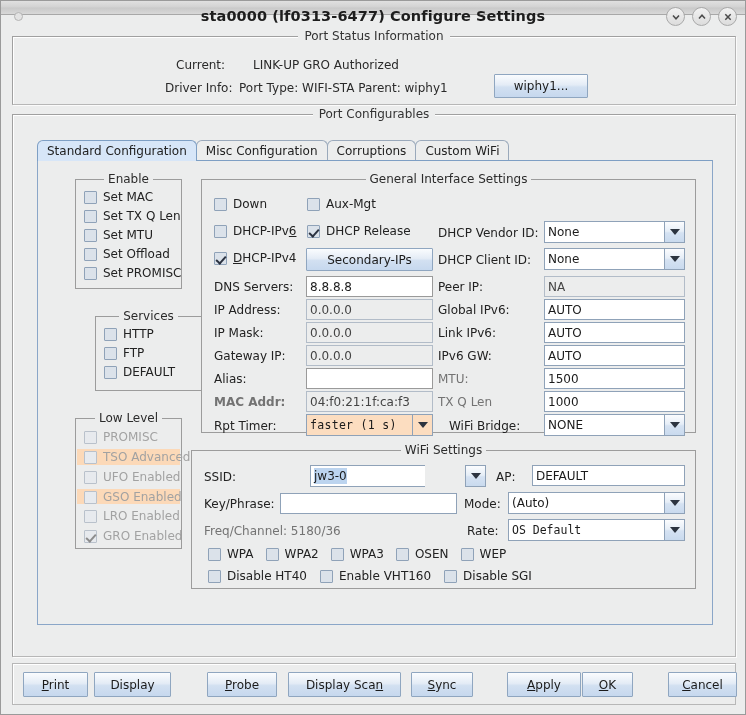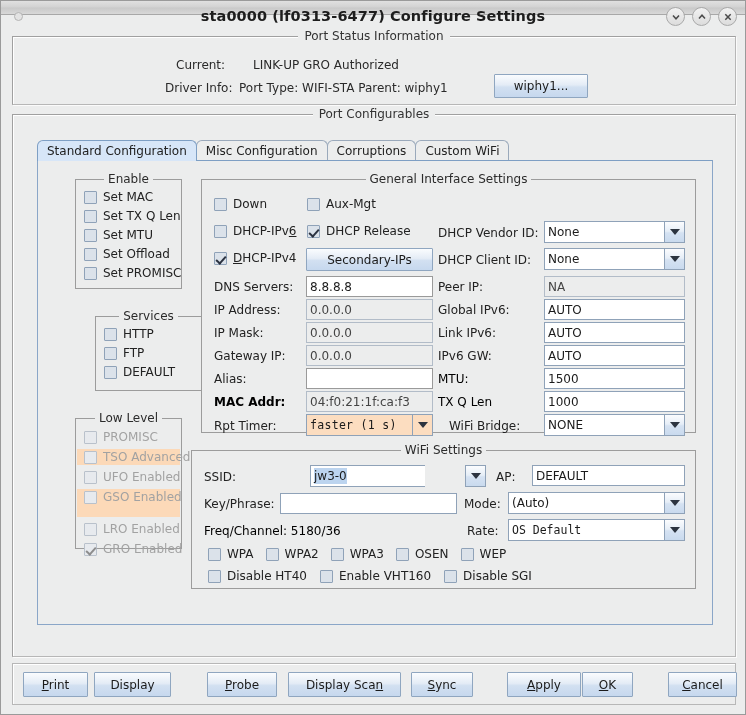--- a/index.html
+++ b/index.html
@@ -159,21 +159,21 @@
     transform: rotate(42deg);
   }
   .cb-label { font-size: 12px; color: #222; white-space: nowrap; }
   .dim .cb-label { color: #a2a2a2; }
   .dim .cbox { background: #e7eaee; border-color: #b9c1cb; }
   .dim .cbox.checked::after { border-color: #8d8d8d; }
   .hl { background: #fcd9b8; }
 
   
   .lbl { position: absolute; font-size: 12px; color: #222; white-space: nowrap; }
-  .lbl.dimtext { color: #000000; }
+  .lbl.dimtext { color: #737373; }
 
   .field {
     position: absolute;
     height: 21px;
     background: #ffffff;
     border: 1px solid #8fa2b8;
     display: flex; align-items: center;
     padding: 0 3px;
     font-size: 12px; color: #1b1b1b;
     overflow: hidden;
@@ -359,21 +359,21 @@
             <span class="cb-label">PROMISC</span>
           </div>
           <div class="cb-row dim hl" style="padding:1px 0 1px 7px;">
             <span class="cbox"></span>
             <span class="cb-label">TSO Advanced</span>
           </div>
           <div class="cb-row dim" style="padding:1px 0 1px 7px;">
             <span class="cbox"></span>
             <span class="cb-label">UFO Enabled</span>
           </div>
-          <div class="cb-row dim hl" style="padding:1px 0 13px 7px;">
+          <div class="cb-row dim hl" style="padding:1px 0 0 7px;">
             <span class="cbox"></span>
             <span class="cb-label">GSO Enabled</span>
           </div>
           <div class="cb-row dim" style="padding:1px 0 1px 7px;">
             <span class="cbox"></span>
             <span class="cb-label">LRO Enabled</span>
           </div>
           <div class="cb-row dim" style="padding:1px 0 1px 7px;">
             <span class="cbox checked"></span>
             <span class="cb-label">GRO Enabled</span>

